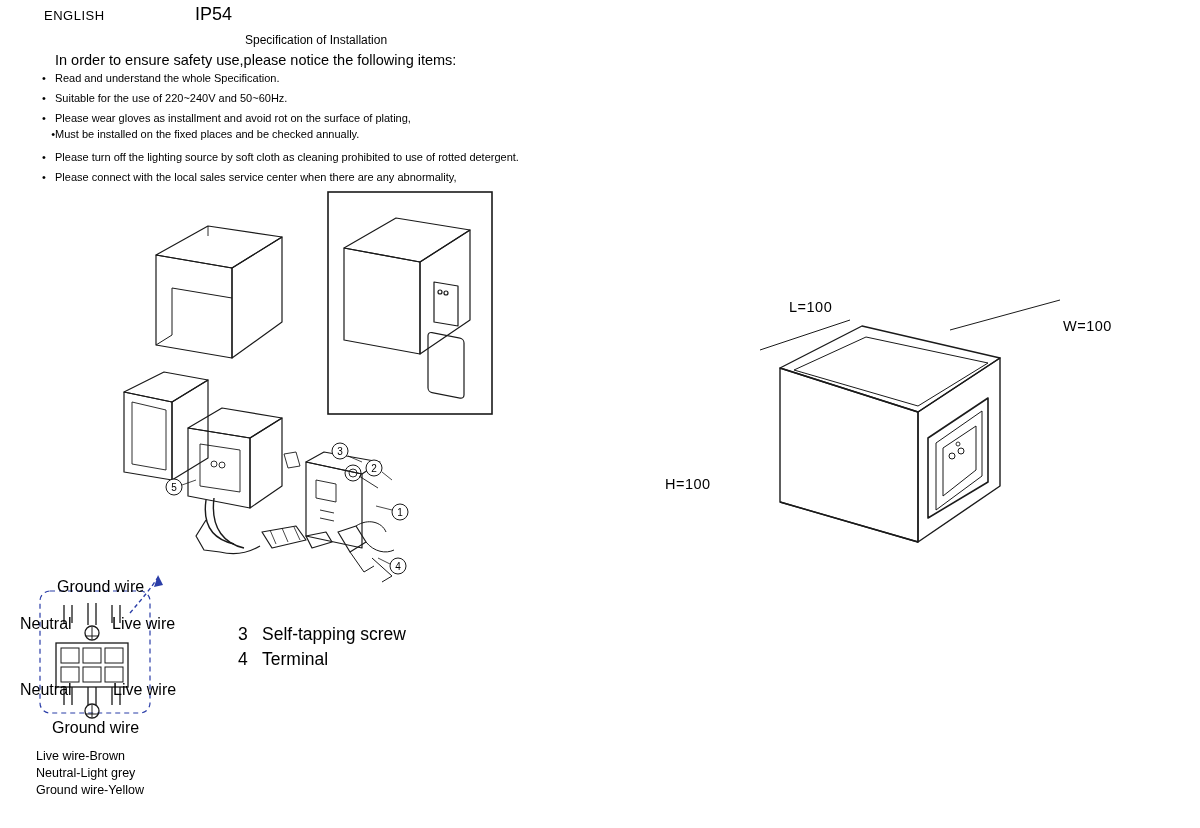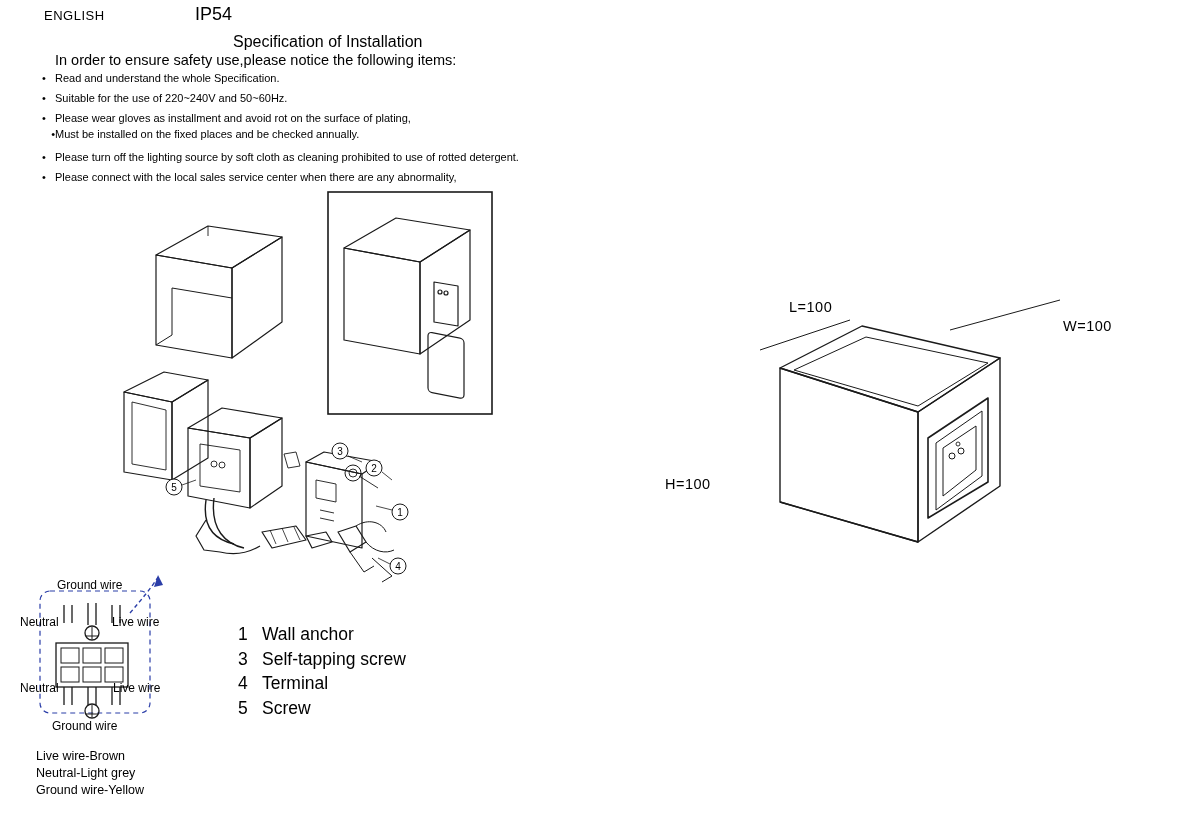--- a/index.html
+++ b/index.html
@@ -21,22 +21,22 @@
   #lang-title {
     left: 44px; top: 8px;
     font-size: 13px;
     letter-spacing: 0.5px;
   }
   #ip-rating {
     left: 195px; top: 4px;
     font-size: 18px;
   }
   #spec-title {
-    left: 233px; top: 33px;
-    font-size: 16px;
+    left: 245px; top: 33px;
+    font-size: 12px;
   }
   #spec-intro {
     left: 55px; top: 52px;
     font-size: 14.5px;
   }
   .bullet-line {
     left: 42px;
     font-size: 11px;
     white-space: nowrap;
   }
@@ -58,21 +58,21 @@
   }
 
   
   #wire-legend {
     left: 36px; top: 748px;
     font-size: 12.5px;
     line-height: 17px;
   }
 
   
-  .wlabel { font-size: 12px; white-space: nowrap; }
+  .wlabel { font-size: 16px; white-space: nowrap; }
   #w-ground-top   { left: 57px;  top: 578px; }
   #w-neutral-left { left: 20px;  top: 615px; }
   #w-live-right   { left: 112px; top: 615px; }
   #w-neutral-bot  { left: 20px;  top: 681px; }
   #w-live-bot     { left: 113px; top: 681px; }
   #w-ground-bot   { left: 52px;  top: 719px; }
 
   
   .dimlabel { font-size: 14.5px; letter-spacing: 0.5px; }
   #dim-l { left: 789px; top: 299px; }
@@ -243,17 +243,15 @@
 <div class="abs wlabel" id="w-live-bot">Live wire</div>
 <div class="abs wlabel" id="w-ground-bot">Ground wire</div>
 
 <div class="abs" id="wire-legend">
   <div>Live wire-Brown</div>
   <div>Neutral-Light grey</div>
   <div>Ground wire-Yellow</div>
 </div>
 
 <div class="abs" id="parts-list">
-  <div class="row"><span class="num">1</span><span>Wall anchor</span></div>
   <div class="row"><span class="num">3</span><span>Self-tapping screw</span></div>
   <div class="row"><span class="num">4</span><span>Terminal</span></div>
-  <div class="row"><span class="num">5</span><span>Screw</span></div>
 </div>
 
 </body></html>

